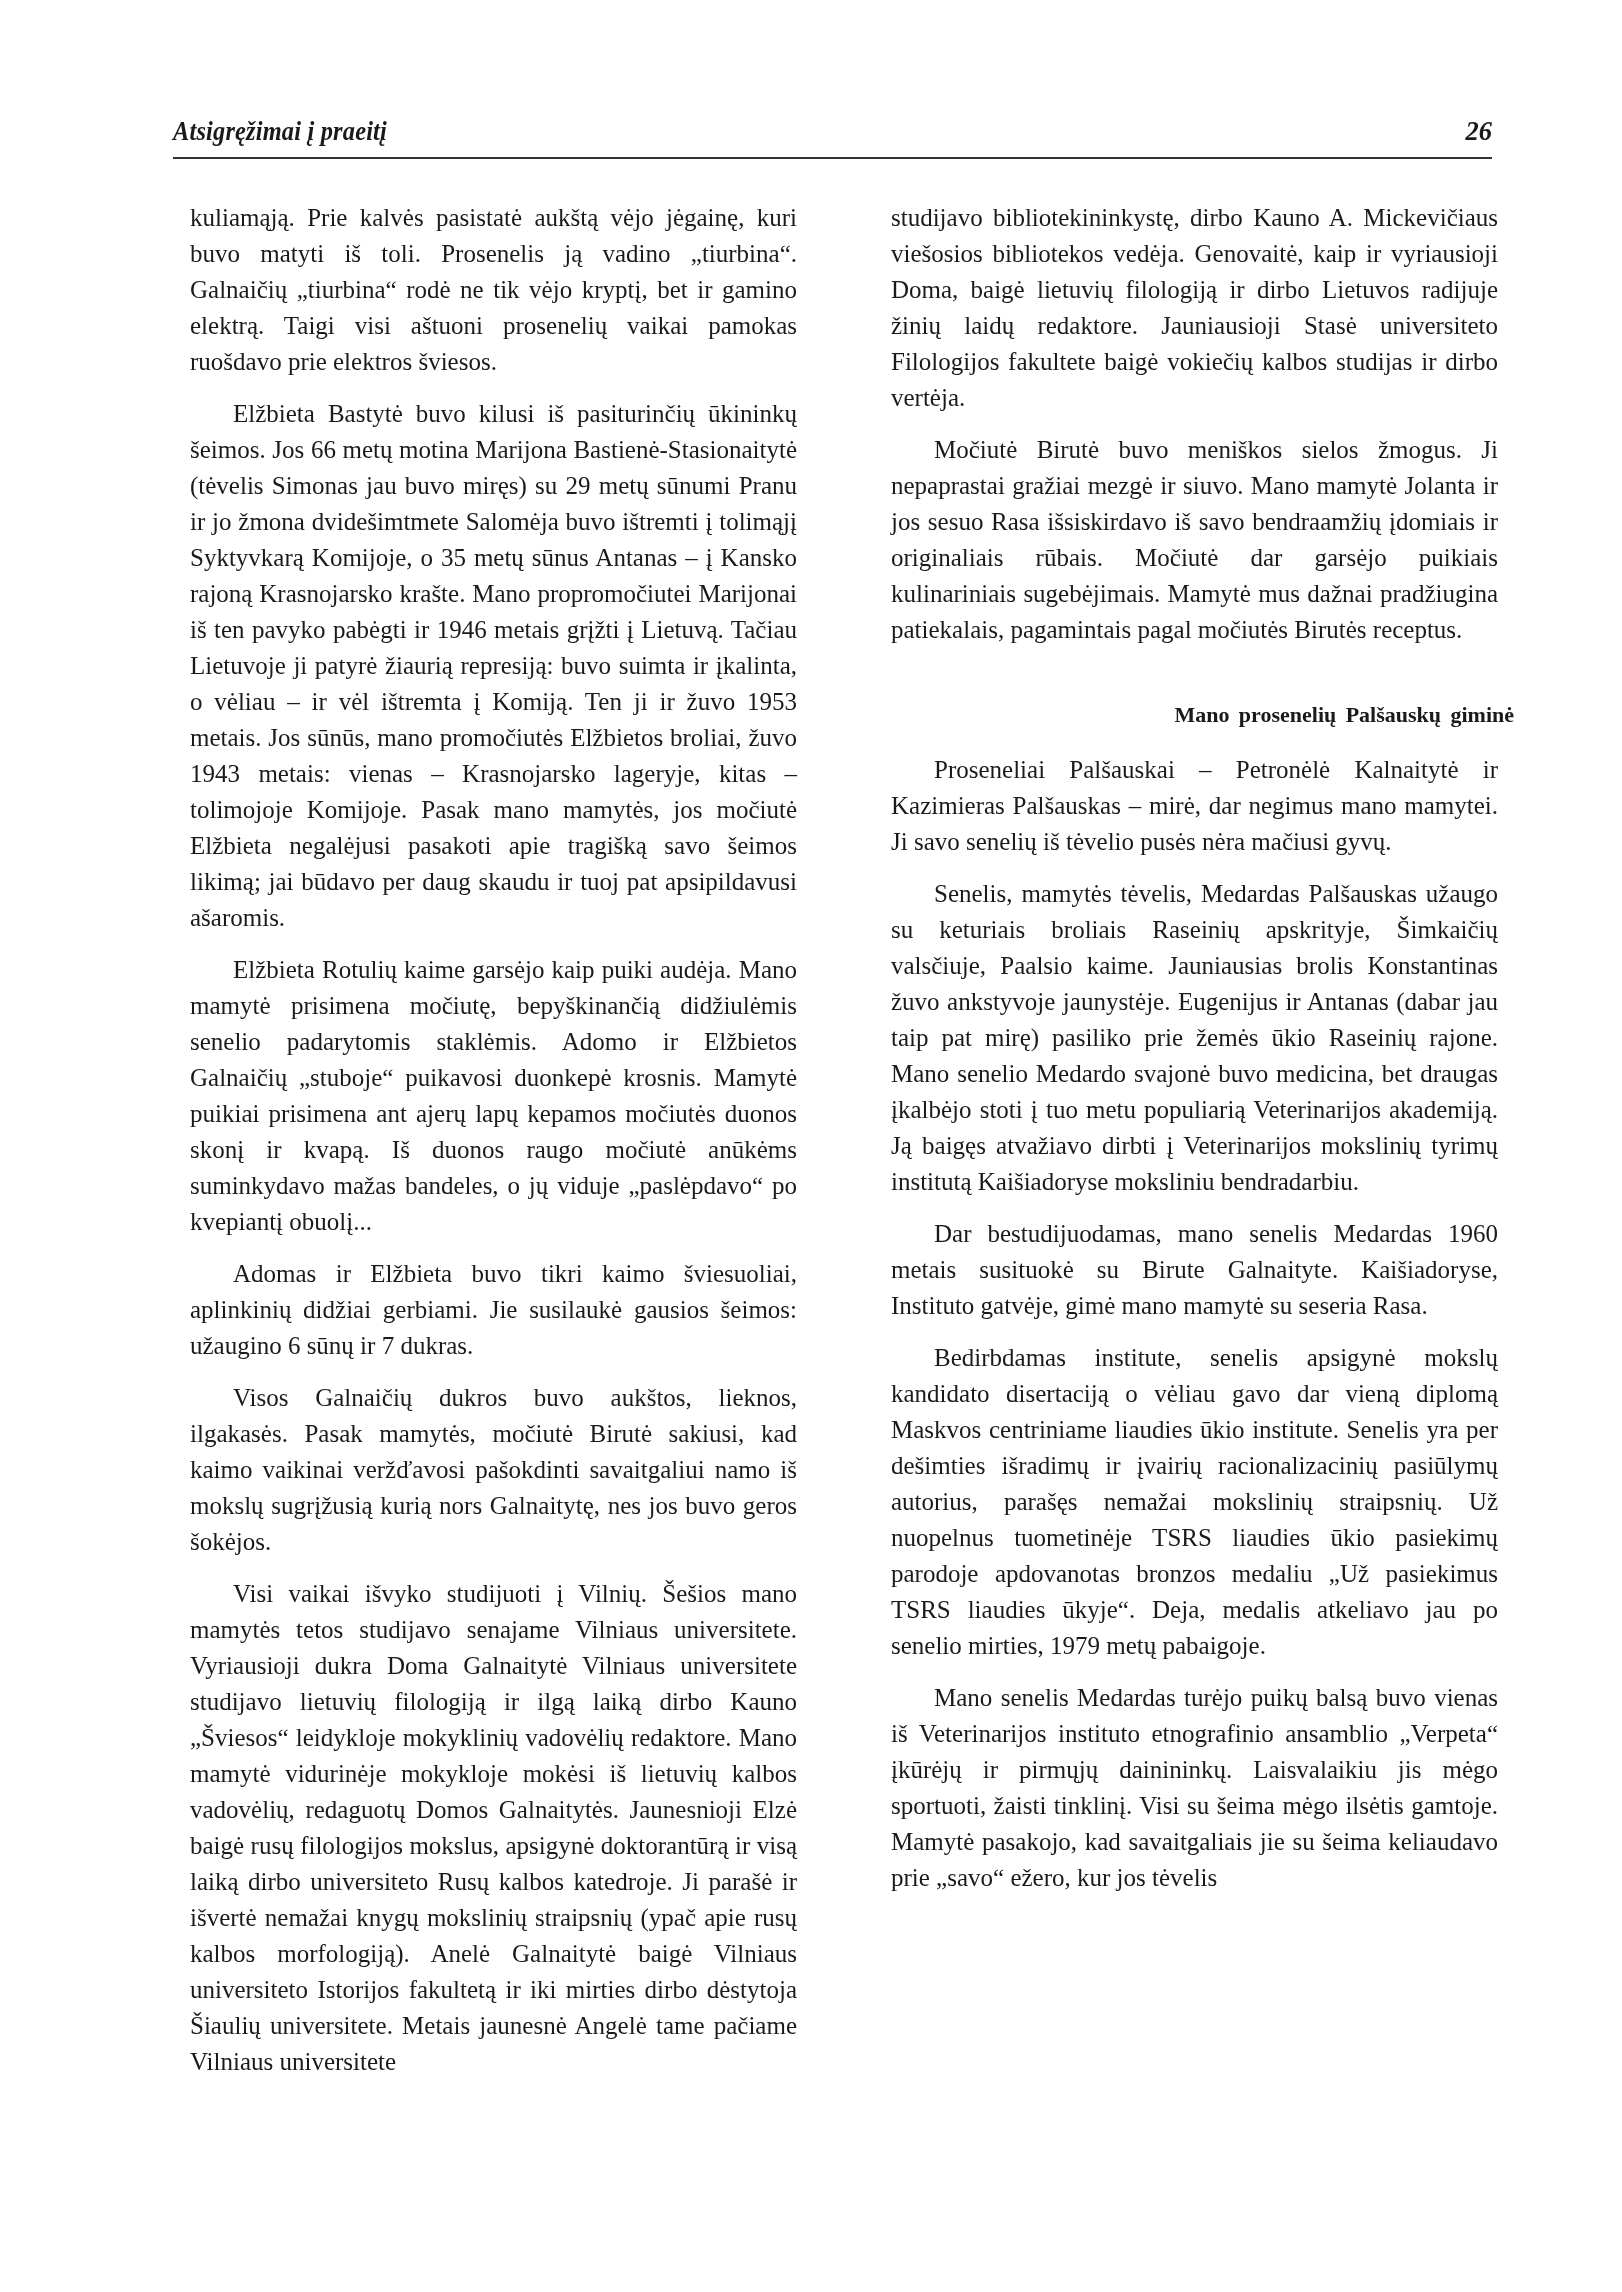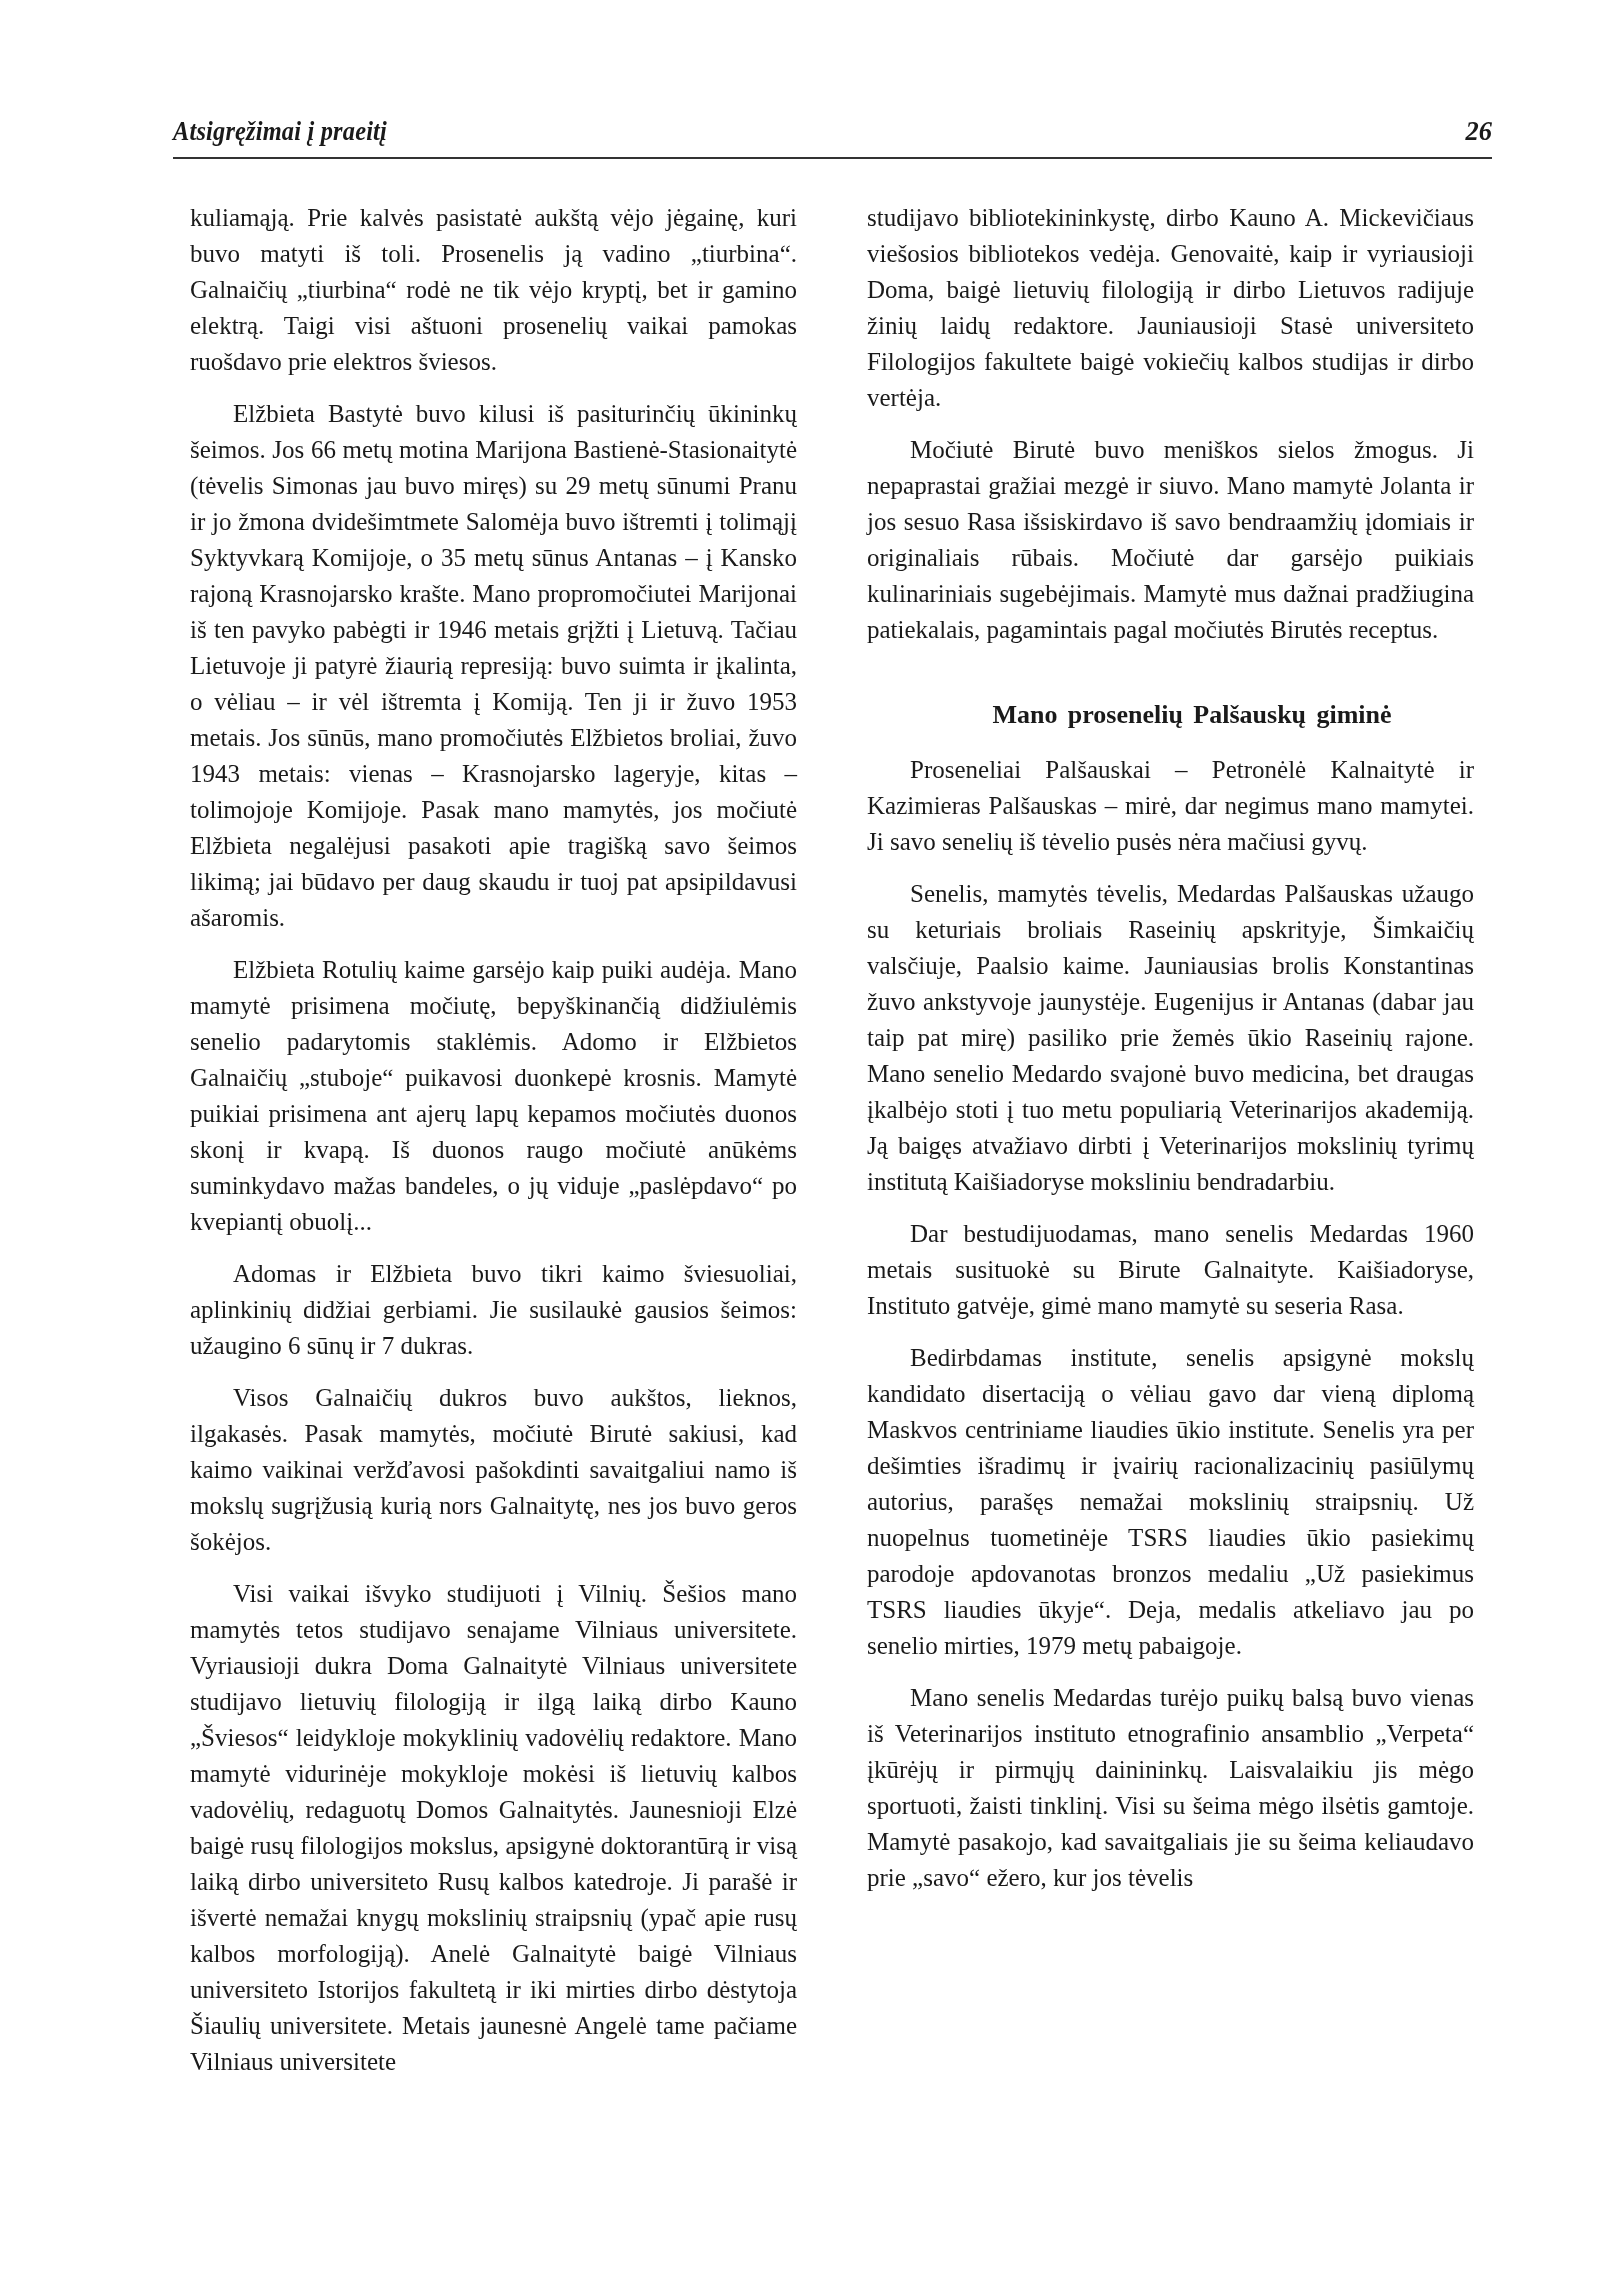--- a/index.html
+++ b/index.html
@@ -20,26 +20,26 @@
   .header-rule {
     position: absolute; left: 173px; top: 157px; width: 1319px; height: 0;
     border-top: 2px solid #333333;
   }
   .column {
     position: absolute; top: 184px; width: 639px;
     font-size: 25px; line-height: 36px; text-align: justify;
     hyphens: manual;
   }
   .col-left { left: 174px; }
-  .col-right { left: 851px; }
+  .col-right { left: 875px; }
   .column p { margin: 16px; text-indent: 0; }
   .column p.indent { text-indent: 43px; }
   .section-heading {
-    margin: 49px 0 19px 0; font-weight: bold; font-size: 26px;
-    text-indent: 43px; text-align: center; word-spacing: 3.9px;
+    margin: 49px 0 19px 0; font-weight: bold; font-size: 22px;
+    text-indent: 43px; text-align: right; word-spacing: 3.9px;
   }
 </style>
 </head>
 <body>
 
 <div class="page-header">
   <span class="running-title">Atsigręžimai į praeitį</span>
   <span class="page-number">26</span>
 </div>
 <div class="header-rule"></div>

